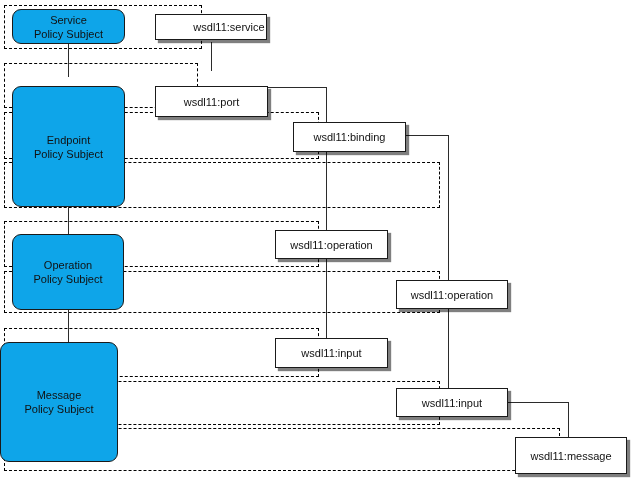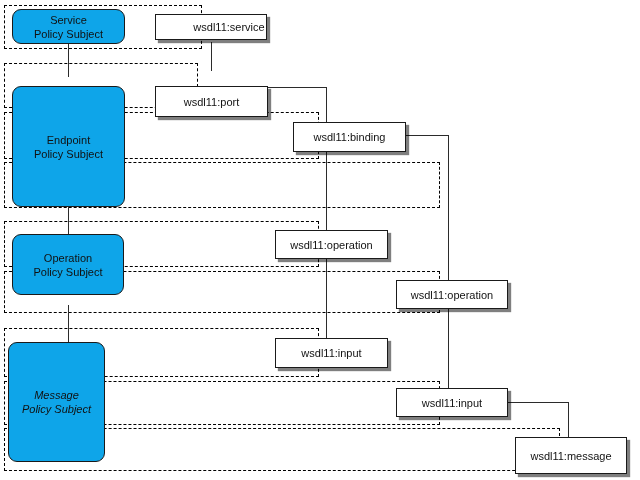--- a/index.html
+++ b/index.html
@@ -82,25 +82,25 @@
     <div class="conn" style="left: 508px; top: 402px; width: 60px; height: 1px;"></div>
     <div class="conn" style="left: 568px; top: 402px; width: 1px; height: 35px;"></div>
     <div class="subject" style="left: 12px; top: 9px; width: 113px; height: 35px;">
       <span>Service</span>
       <span>Policy Subject</span>
     </div>
     <div class="subject" style="left: 12px; top: 77px; width: 113px; height: 121px; margin-top: 9px;">
       <span>Endpoint</span>
       <span>Policy Subject</span>
     </div>
-    <div class="subject" style="left: 12px; top: 234px; width: 112px; height: 61px;">
+    <div class="subject" style="left: 12px; top: 234px; width: 112px; height: 76px;">
       <span>Operation</span>
       <span>Policy Subject</span>
     </div>
-    <div class="subject" style="left: 8px; top: 342px; width: 97px; height: 120px; font-style: italic;">
+    <div class="subject" style="left: 0; top: 342px; width: 118px; height: 120px;">
       <span>Message</span>
       <span>Policy Subject</span>
     </div>
     <div class="element" style="left: 155px; top: 14px; width: 112px; height: 26px; padding-left: 36px;">
       <span>wsdl11:service</span>
     </div>
     <div class="element" style="left: 155px; top: 71px; width: 113px; height: 31px; margin-top: 15px;">
       <span>wsdl11:port</span>
     </div>
     <div class="element" style="left: 293px; top: 122px; width: 113px; height: 30px;">

